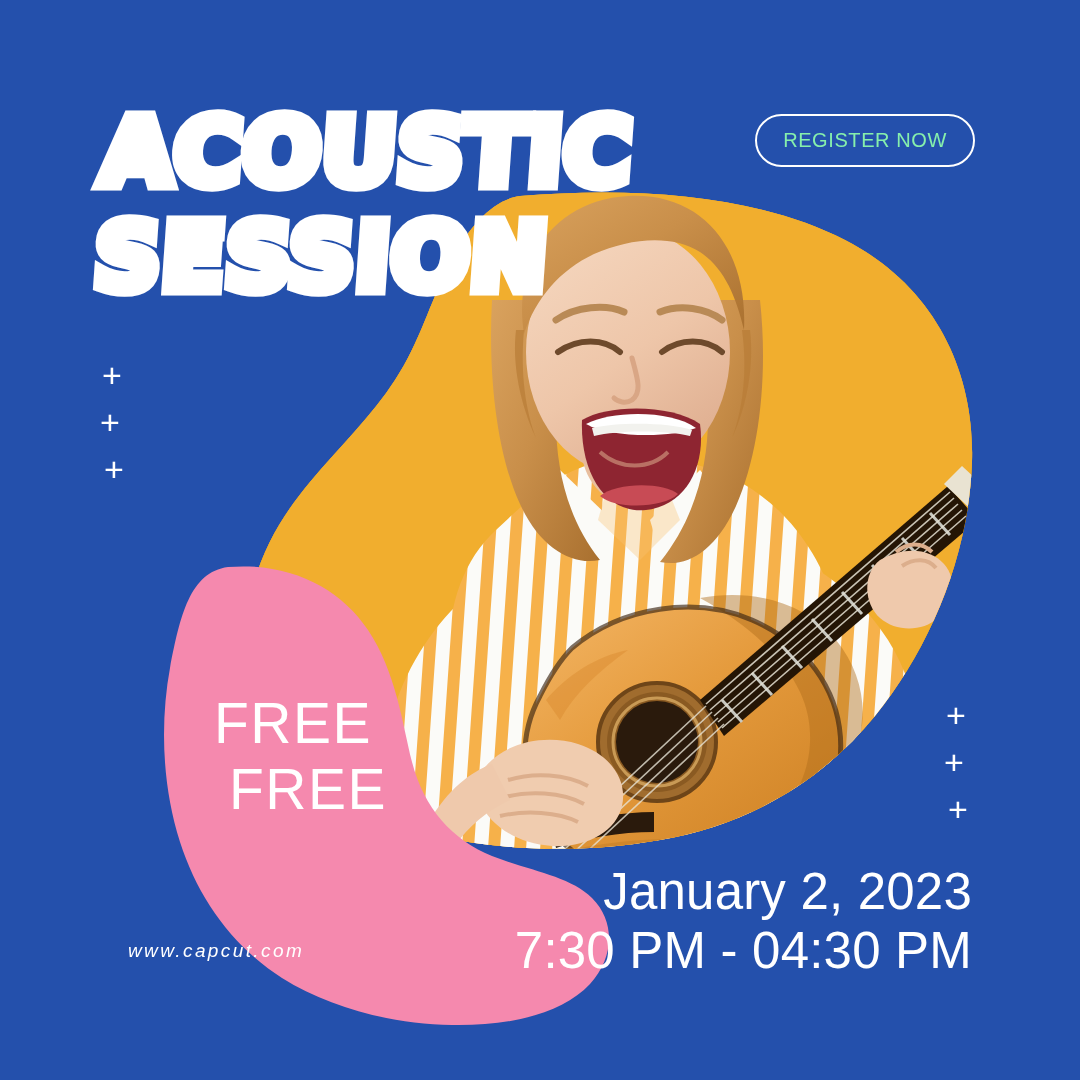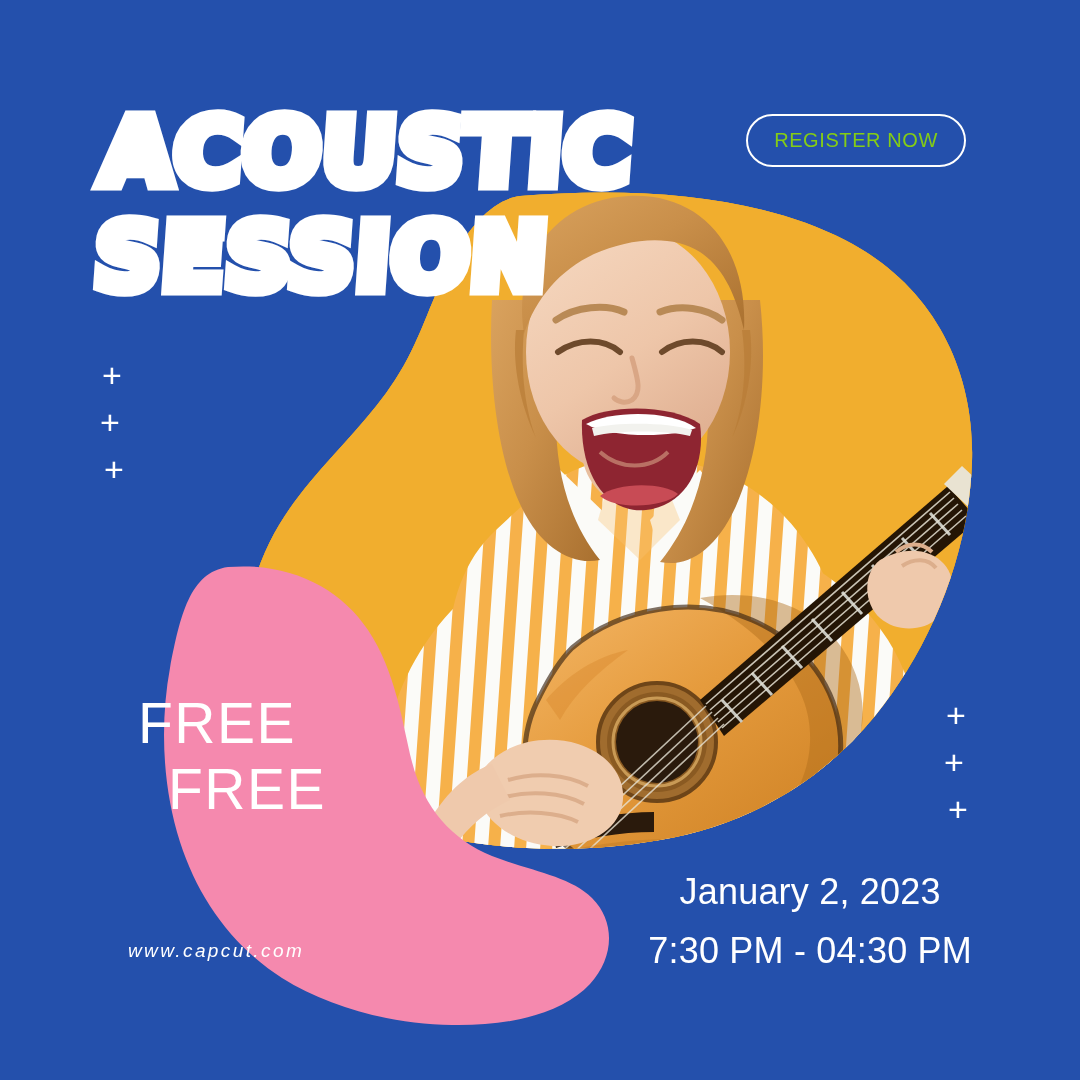--- a/index.html
+++ b/index.html
@@ -41,50 +41,51 @@
        0 0 0 #fff,
        4px 0 0 #fff, -4px 0 0 #fff,
        0 4px 0 #fff, 0 -4px 0 #fff;
     white-space:pre;
     margin:0;
   }
   .title .l2{display:block;}
 
   
   .register{
-    position:absolute;right:114px;top:114px;
+    position:absolute;right:105px;top:114px;
     padding:14px 26px 15px;
     border:2px solid #ffffff;
     border-radius:40px;
-    color:#84cc16;
+    color:#86efac;
     font-size:20px;
     letter-spacing:.6px;
     background:transparent;
     cursor:pointer;
     line-height:1;
   }
 
   
   .free-entry{
     position:absolute;left:138px;top:690px;
     width:310px;
+    text-align:center;
     color:#ffffff;
     font-size:57px;
     line-height:66px;
     letter-spacing:1.5px;
   }
   .free-entry span{display:block;}
   .free-entry .l2{padding-left:30px;}
 
   
   .when{
     position:absolute;right:108px;bottom:100px;
-    text-align:center;
-    color:#ffffff;
-    font-size:36px;
+    text-align:right;
+    color:#ffffff;
+    font-size:51px;
     line-height:59px;
     letter-spacing:.2px;
   }
   .when span{display:block;}
 
   
   .url{
     position:absolute;left:128px;bottom:118px;
     color:#ffffff;
     font-size:19px;

